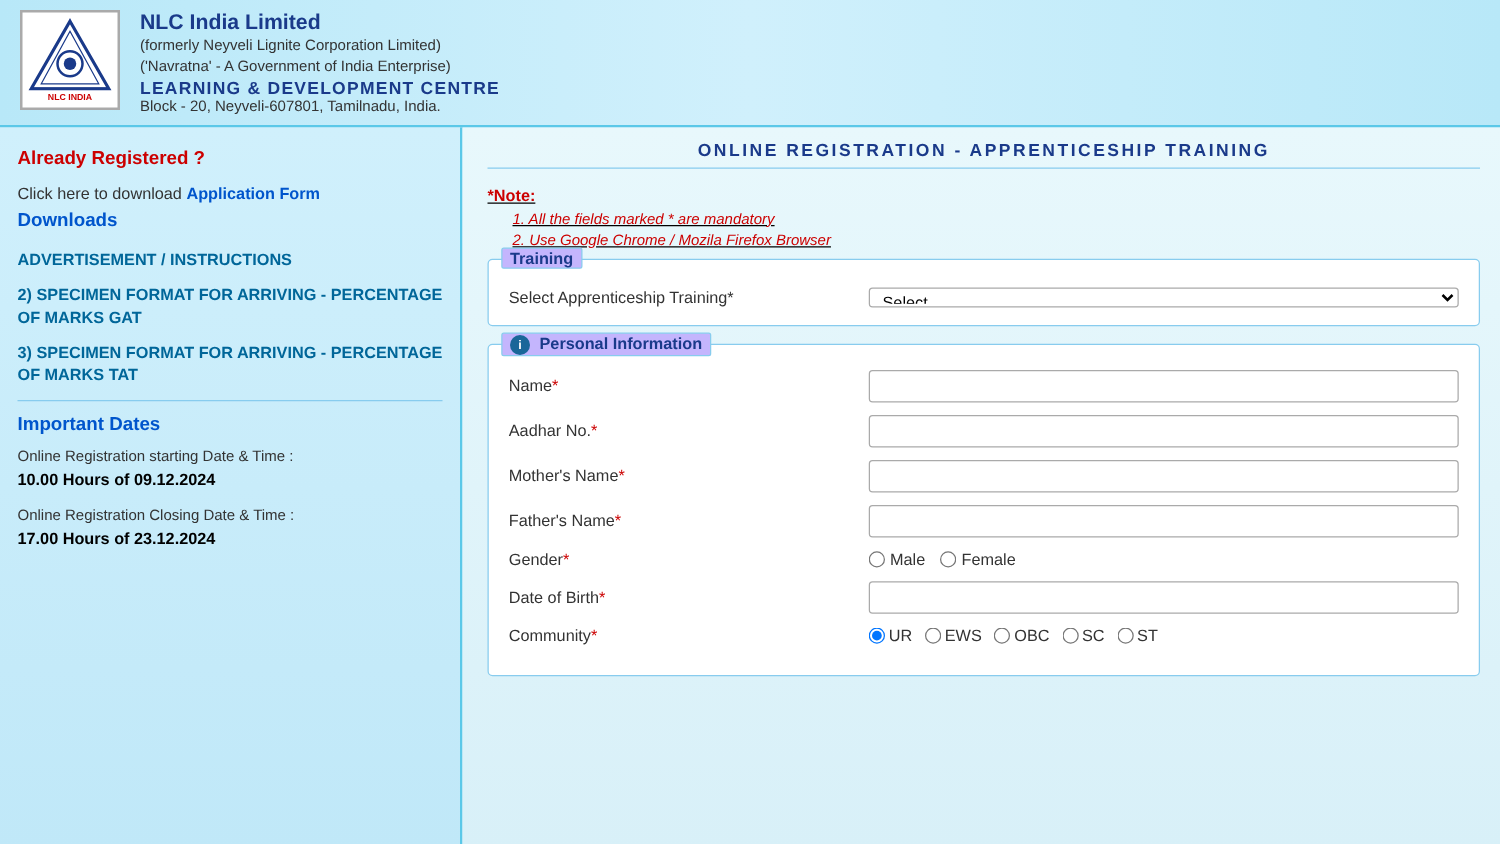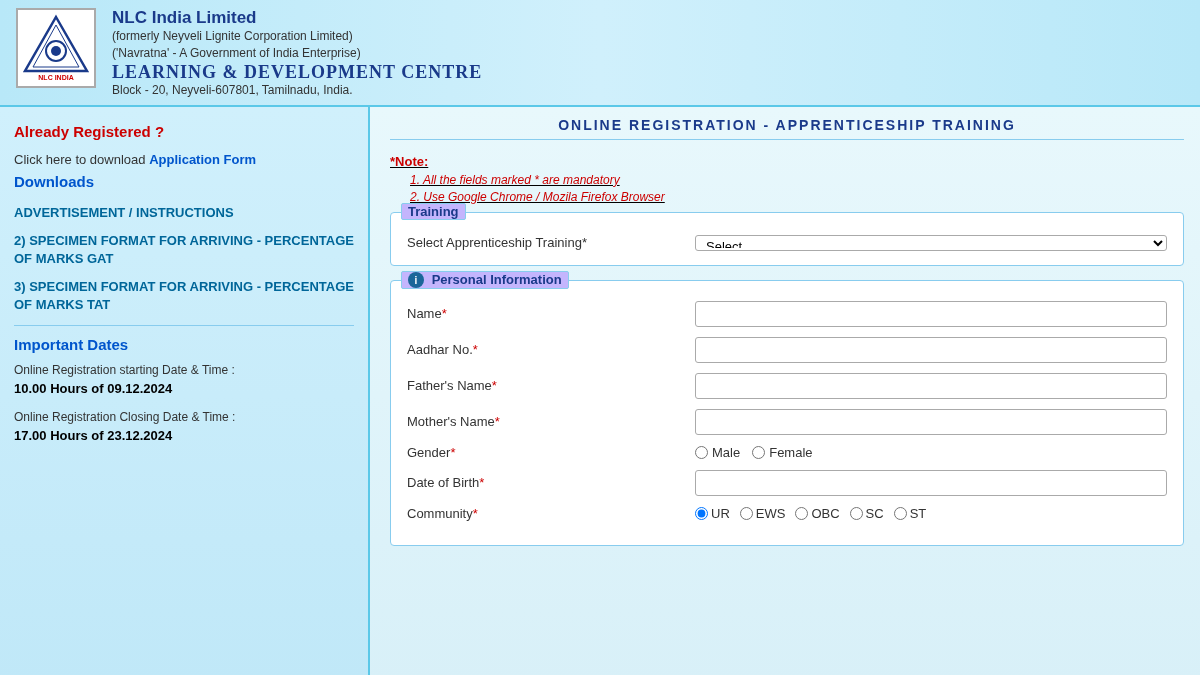--- a/index.html
+++ b/index.html
@@ -30,25 +30,24 @@
       font-size: 17px;
       font-weight: bold;
       color: #1a3a8a;
     }
     .header-text .sub-text {
       font-size: 12px;
       color: #333;
       line-height: 1.4;
     }
     .header-text .dept-name {
-      font-size: 18px;
+      font-size: 14px;
       font-weight: bold;
       color: #1a3a8a;
       letter-spacing: 1px;
-      font-family: Liberation Serif, serif;
     }
     .header-text .address {
       font-size: 12px;
       color: #333;
     }
 
     
     .main-container {
       display: flex;
       min-height: calc(675px - 98px);
@@ -338,26 +337,26 @@
           <span class="form-label">Name<span class="required">*</span></span>
           <input class="form-input" type="text" style="">
         </div>
 
         <div class="form-row">
           <span class="form-label">Aadhar No.<span class="required">*</span></span>
           <input class="form-input" type="text" style="">
         </div>
 
         <div class="form-row">
+          <span class="form-label">Mother's Name<span class="required">*</span></span>
+          <input class="form-input" type="text" style="">
+        </div>
+
+        <div class="form-row">
           <span class="form-label">Father's Name<span class="required">*</span></span>
-          <input class="form-input" type="text" style="">
-        </div>
-
-        <div class="form-row">
-          <span class="form-label">Mother's Name<span class="required">*</span></span>
           <input class="form-input" type="text" style="">
         </div>
 
         <div class="form-row">
           <span class="form-label">Gender<span class="required">*</span></span>
           <div class="gender-options">
             <label class="gender-option">
               <input type="radio" name="gender" value="male" style="">
               <span>Male</span>
             </label>

